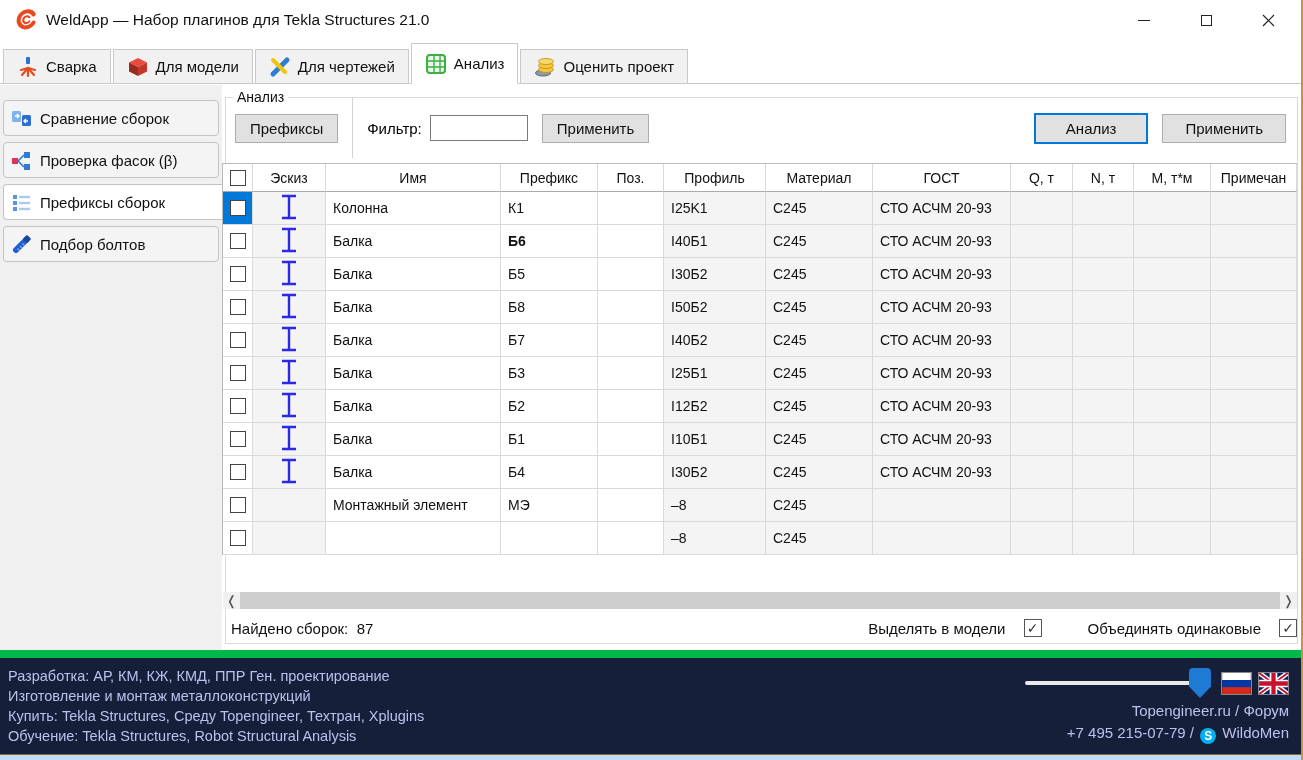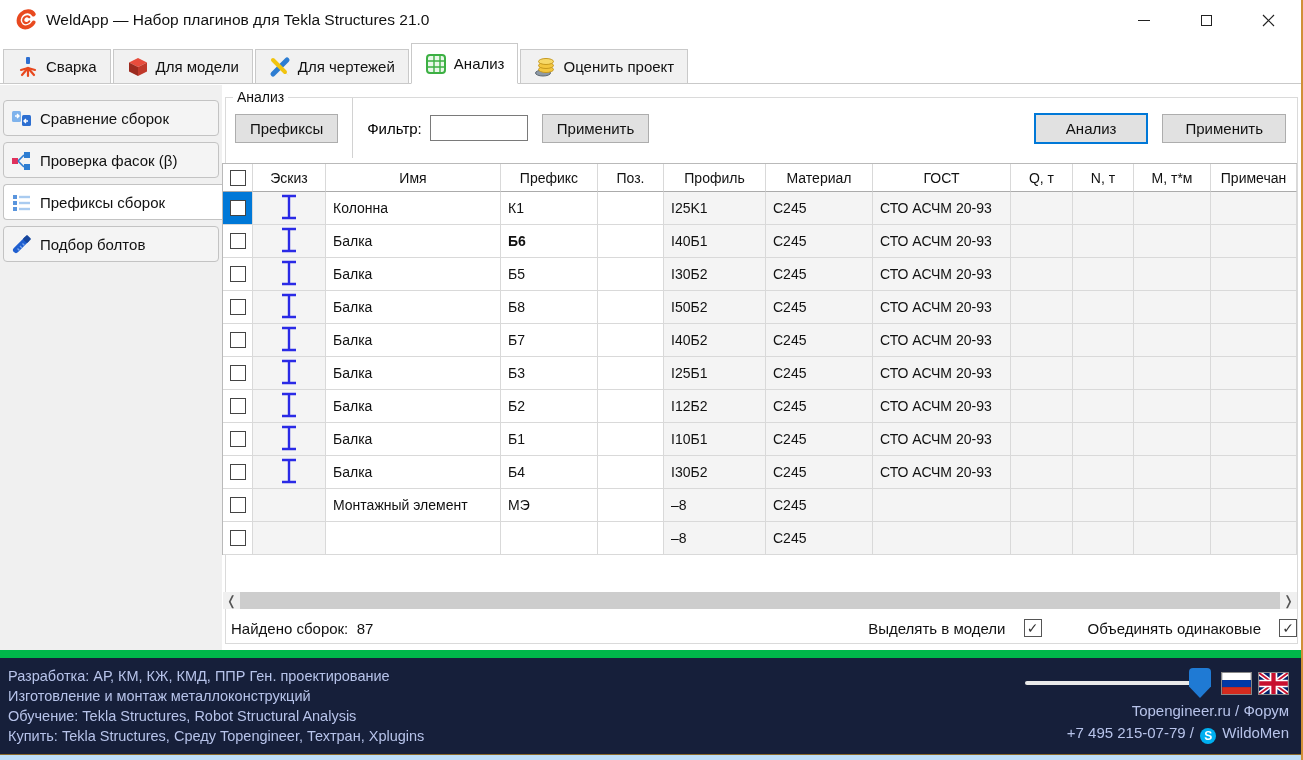--- a/index.html
+++ b/index.html
@@ -485,22 +485,22 @@
           <span class="scb" id="cb2">✓</span>
         </span>
       </div>
     </div>
   </div>
 
   <div class="footer">
     <div class="footer-lines" id="footerlines">
         <div>Разработка: АР, КМ, КЖ, КМД, ППР Ген. проектирование</div>
         <div>Изготовление и монтаж металлоконструкций</div>
+        <div>Купить: Tekla Structures, Среду Topengineer, Техтран, Xplugins</div>
         <div>Обучение: Tekla Structures, Robot Structural Analysis</div>
-        <div>Купить: Tekla Structures, Среду Topengineer, Техтран, Xplugins</div>
       </div>
 
     <div class="footer-right">
       <div class="lang-row">
         <div class="slider">
           <div class="slider-track"></div>
           <div class="slider-thumb"></div>
         </div>
         <svg class="flag" viewBox="0 0 30 22">
           <rect width="30" height="7.4" y="0" fill="#ffffff"></rect>

